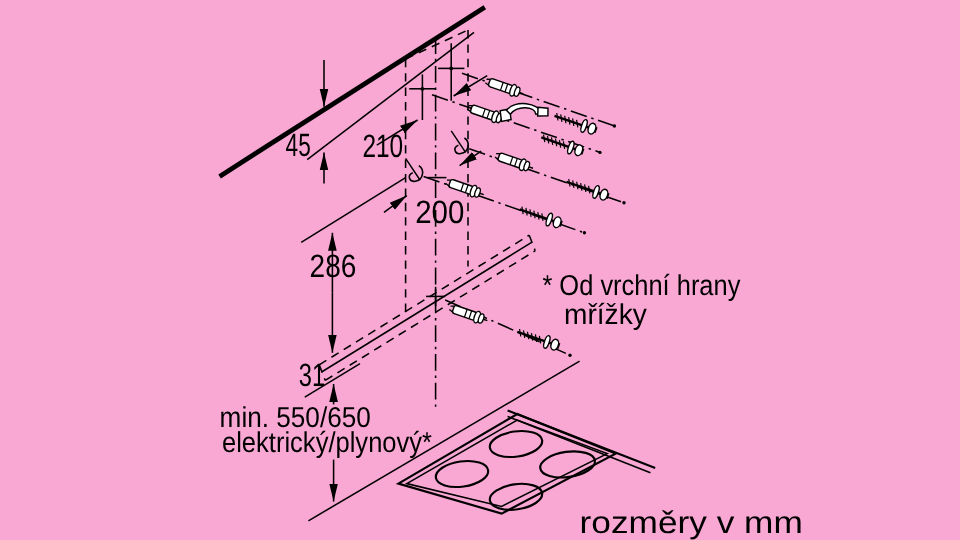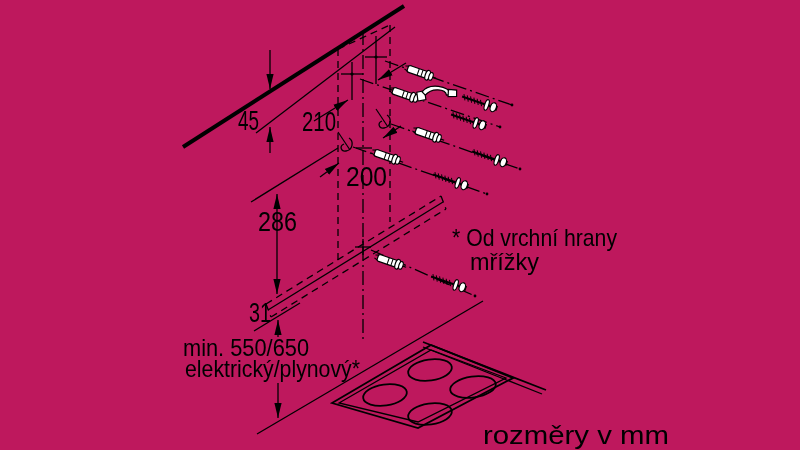--- a/index.html
+++ b/index.html
@@ -1,16 +1,16 @@
 <!DOCTYPE html>
 <html><head>
 <meta charset="utf-8">
 <style>
   html,body{margin:0;padding:0;background:#ffffff;}
-  .stage{position:relative;width:800px;height:450px;background:#be185d;overflow:hidden;}
+  .stage{position:relative;width:800px;height:450px;background:#f9a8d4;overflow:hidden;}
   svg{display:block;}
   svg text{font-family:"Liberation Sans","DejaVu Sans",sans-serif;fill:#000;}
   .num{font-size:27px;}
   .lbl{font-size:24px;}
   .ftr{font-size:26px;}
   .ink{stroke:#000;fill:none;}
   .thick{stroke-width:4;}
   .med{stroke-width:1.8;}
   .thin{stroke-width:1.3;}
   .dash{stroke-dasharray:7 5;}

